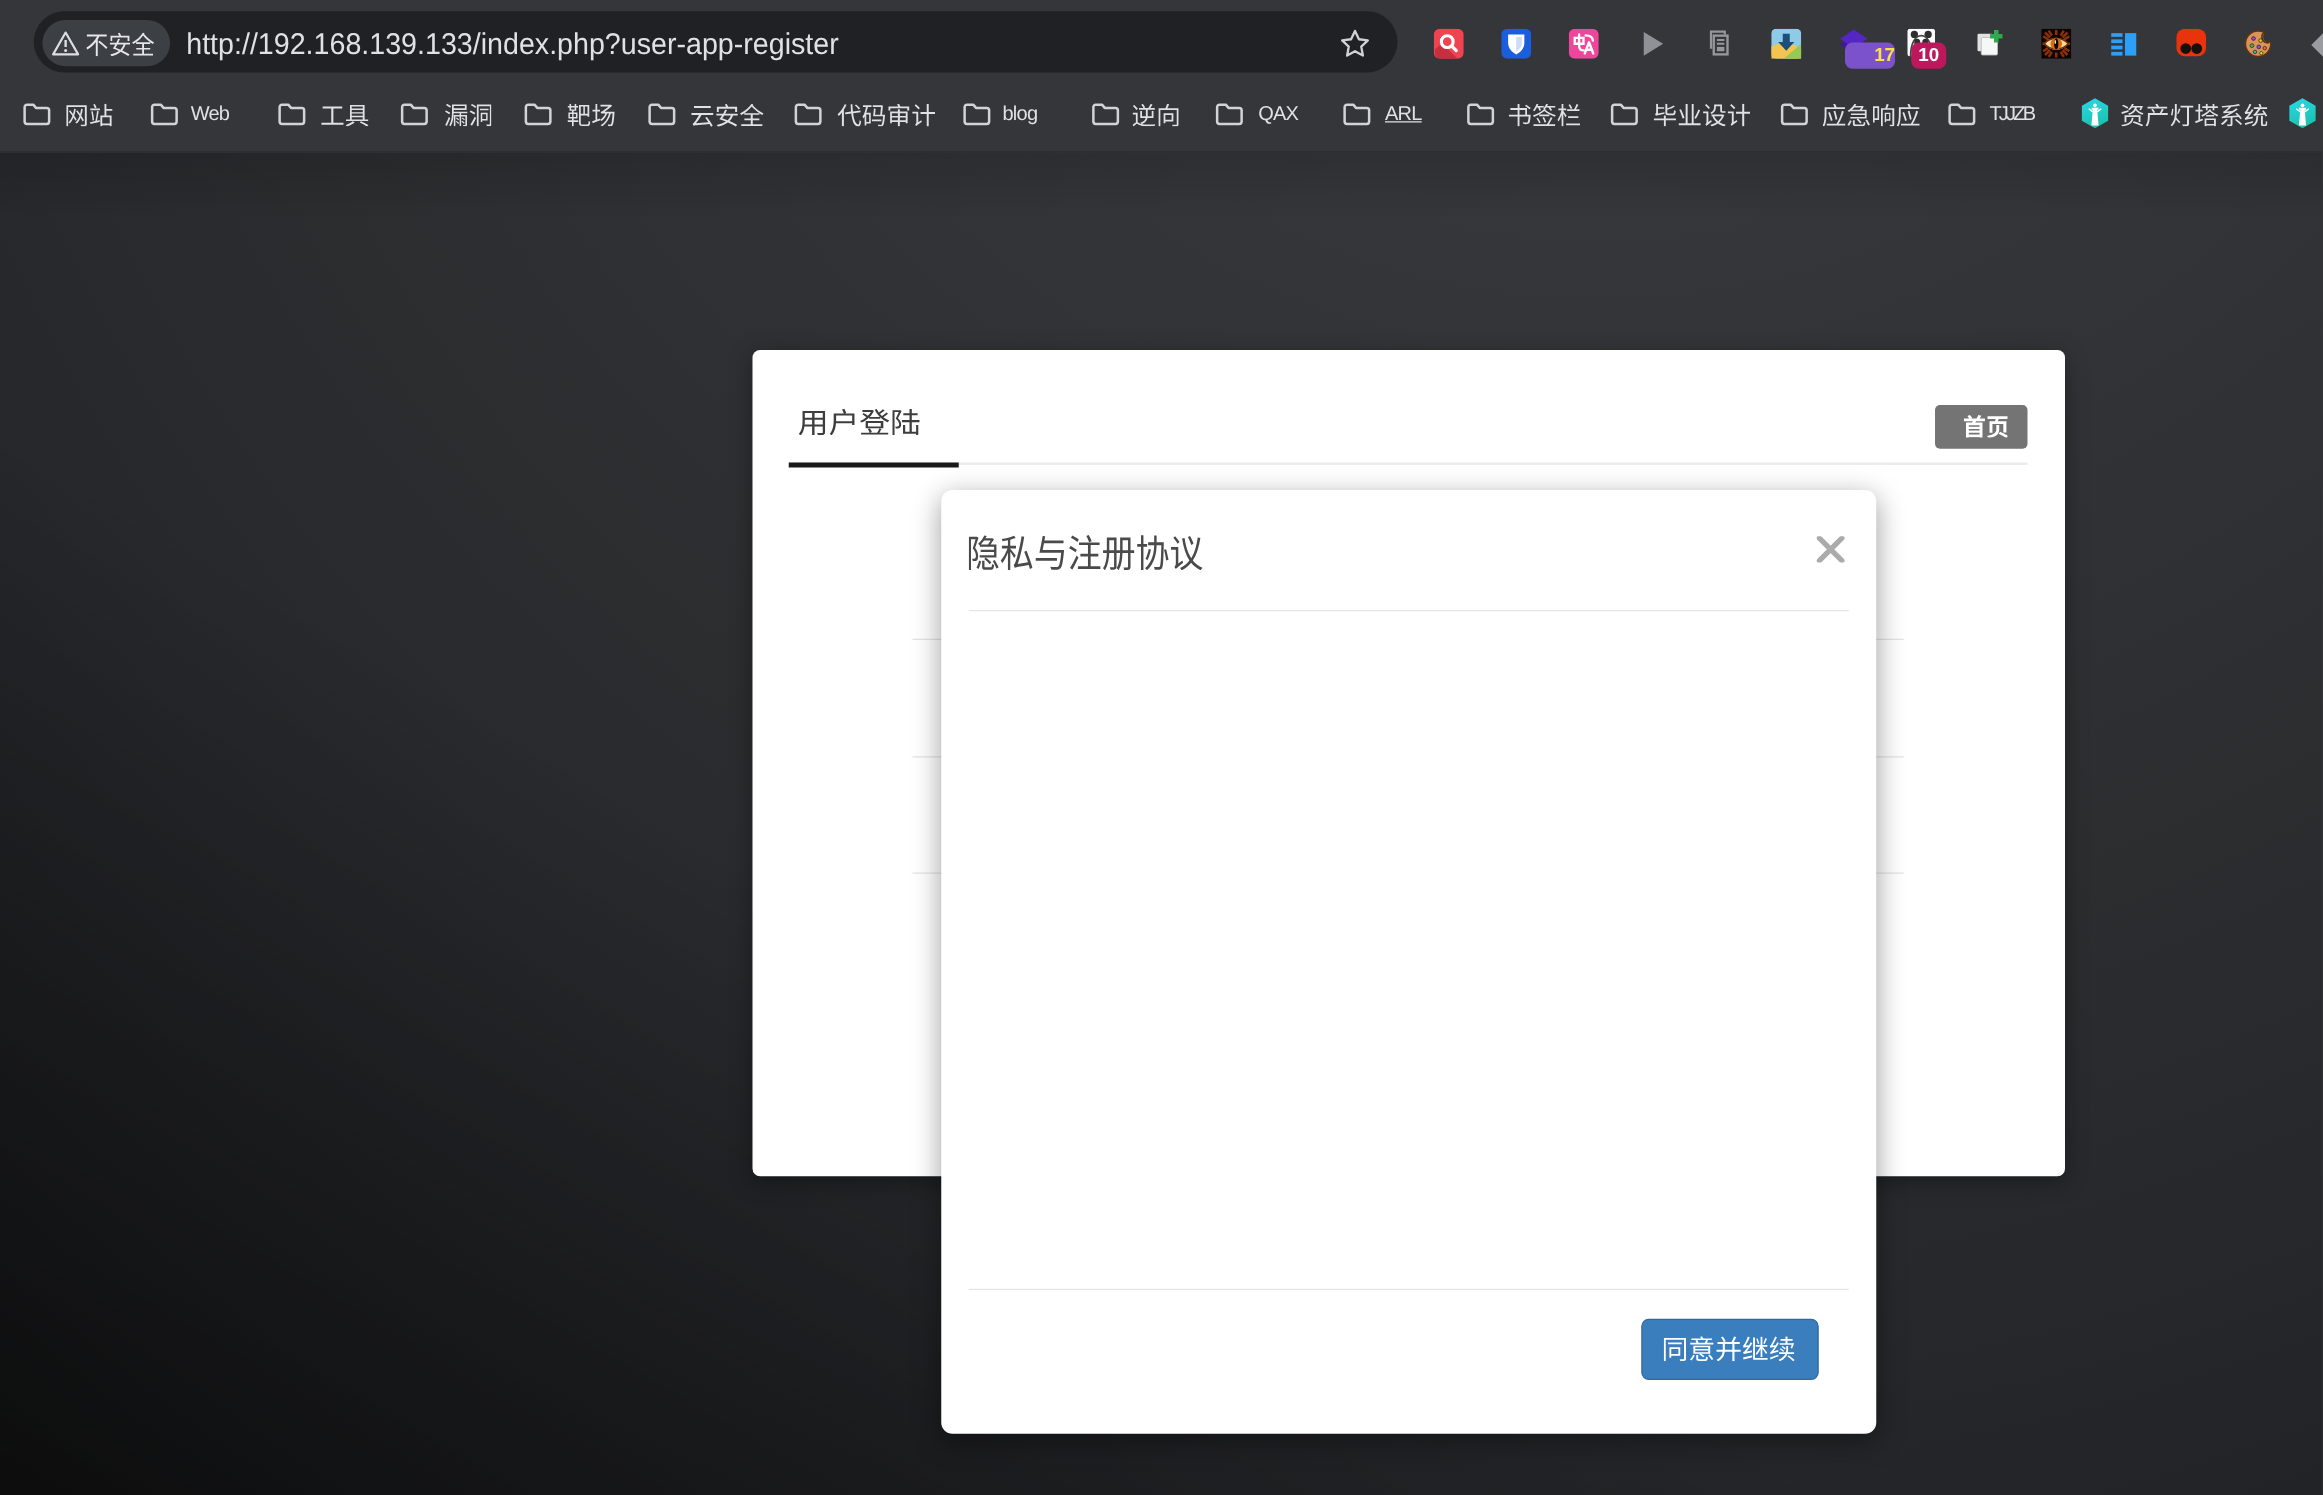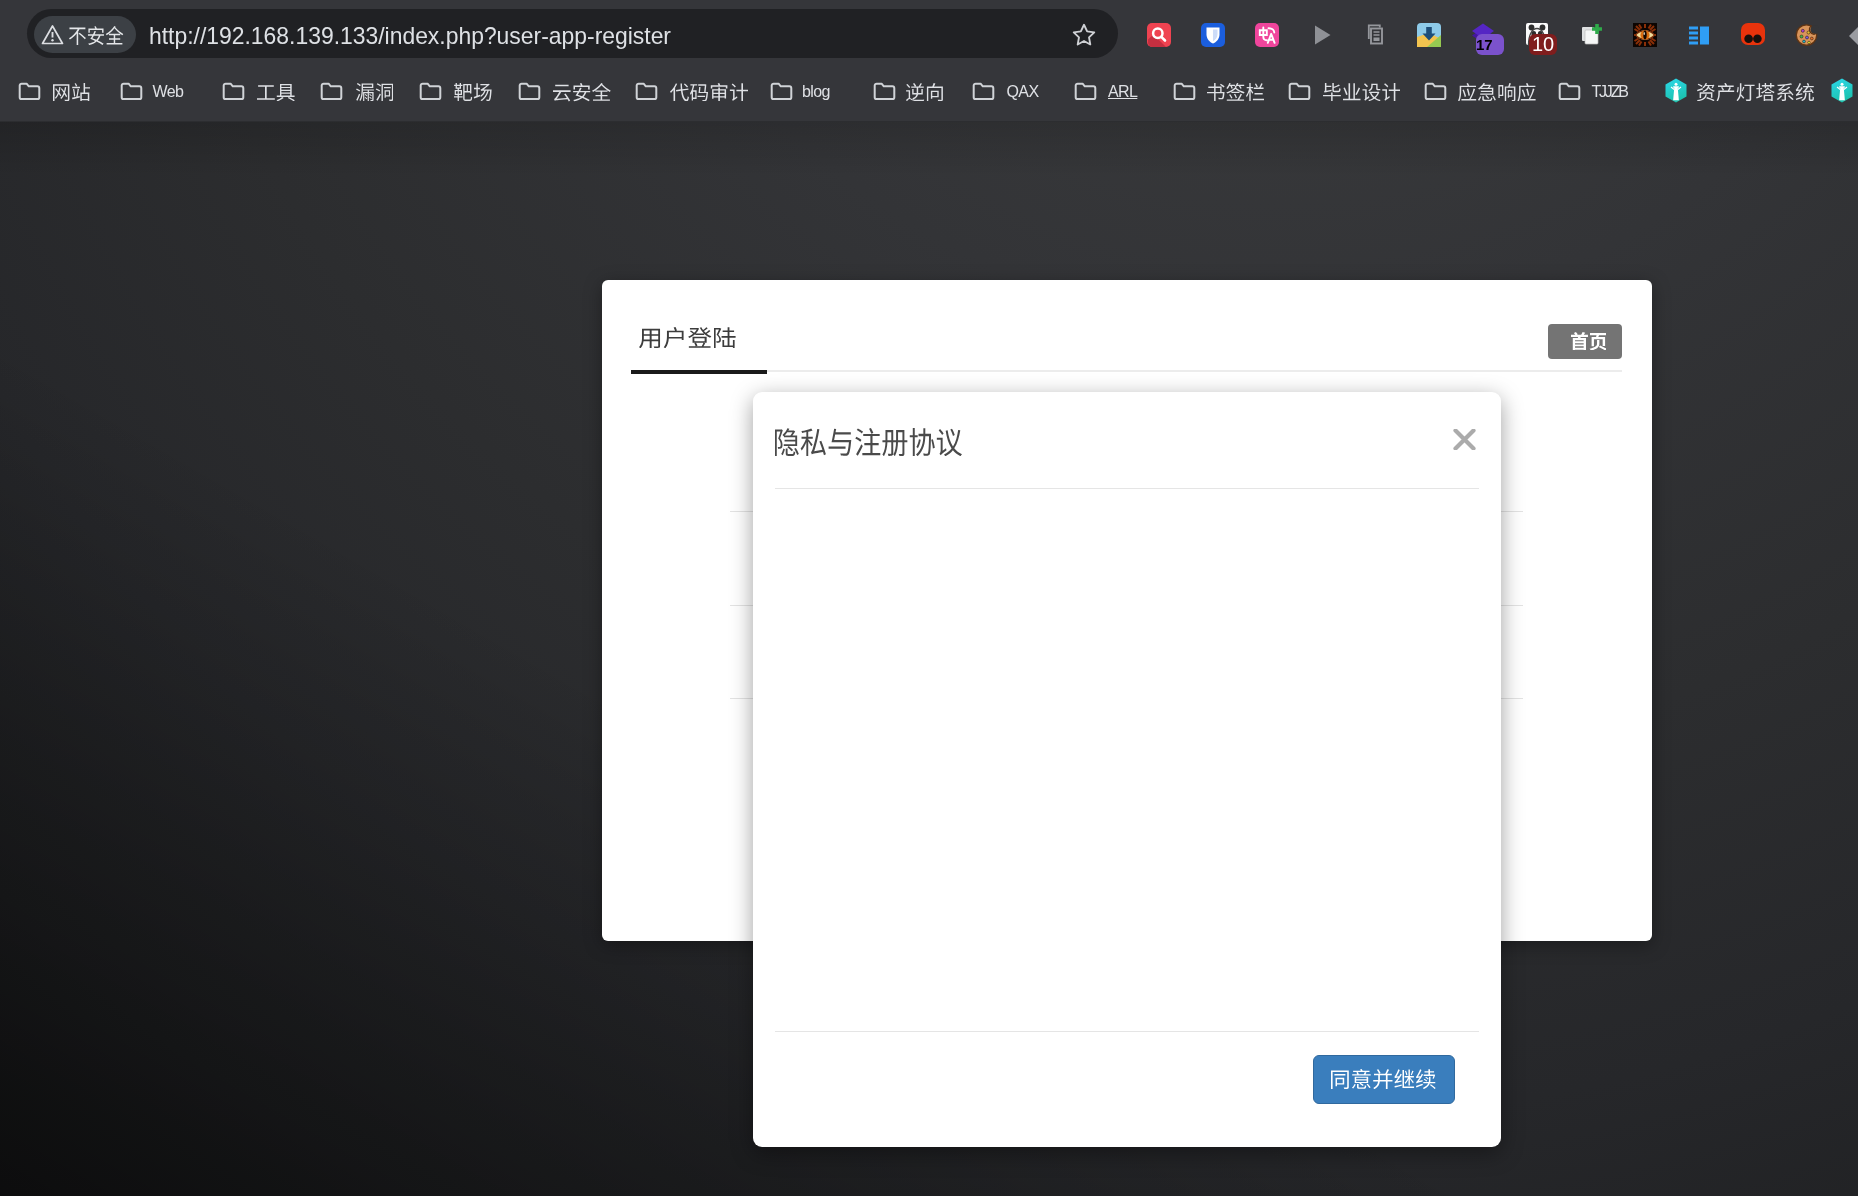--- a/index.html
+++ b/index.html
@@ -150,24 +150,24 @@
       <circle cx="20" cy="6.5" r="4.6" fill="#353639"></circle>
       <path d="M16.2 3.1 A4.6 4.6 0 0 0 20.5 11" stroke="#5f3413" stroke-width="1.3" fill="none"></path>
       <circle cx="7.8" cy="7.8" r="1.5" fill="#b03fd4" stroke="#111" stroke-width="0.5"></circle>
       <circle cx="13.5" cy="9.5" r="1.5" fill="#e8b630" stroke="#111" stroke-width="0.5"></circle>
       <circle cx="6.5" cy="13.5" r="1.5" fill="#45b649" stroke="#111" stroke-width="0.5"></circle>
       <circle cx="12" cy="14.5" r="1.5" fill="#7a5ae0" stroke="#111" stroke-width="0.5"></circle>
       <circle cx="16.8" cy="15.5" r="1.4" fill="#e8722a" stroke="#111" stroke-width="0.5"></circle>
       <circle cx="9" cy="18.5" r="1.4" fill="#2ab5c9" stroke="#111" stroke-width="0.5"></circle>
       <circle cx="14" cy="19.5" r="1.3" fill="#e8e12f" stroke="#111" stroke-width="0.5"></circle>
     </svg></div>
-<div class="abs" style="left:1476px;top:34px;width:28px;height:21px;background:#7b52cc;border-radius:6px;
-color:#000000;font-size:15px;font-weight:bold;text-align:left;line-height:21px">17</div>
-<div class="abs" style="left:1529px;top:34px;width:28px;height:21px;background:#7f1d1d;border-radius:6px;
-color:#fff;font-size:20px;font-weight:normal;text-align:center;line-height:21px">10</div>
+<div class="abs" style="left:1476px;top:34px;width:40px;height:21px;background:#7b52cc;border-radius:6px;
+color:#fde047;font-size:15px;font-weight:bold;text-align:right;line-height:21px">17</div>
+<div class="abs" style="left:1529px;top:34px;width:28px;height:21px;background:#be185d;border-radius:6px;
+color:#fff;font-size:15px;font-weight:bold;text-align:center;line-height:21px">10</div>
 <svg class="abs" style="left:1847px;top:24px" width="14" height="24" viewBox="0 0 14 24">
     <path d="M14 0 L2 12 L14 24 Z" fill="#9a9ca1"></path>
   </svg>
 <div class="abs" style="left:17.7px;top:81.5px;width:23px;height:19px"><svg width="23" height="19" viewBox="0 0 23 19">
       <path d="M1.7 3.6 a1.9 1.9 0 0 1 1.9-1.9 h5 l2.2 2.6 h8.6 a1.9 1.9 0 0 1 1.9 1.9 v9 a1.9 1.9 0 0 1-1.9 1.9 h-15.8 a1.9 1.9 0 0 1-1.9-1.9 Z" stroke="#d0d3d7" stroke-width="2" fill="none" stroke-linejoin="round"></path>
     </svg></div>
 <div class="abs" style="left:120px;top:81.5px;width:23px;height:19px"><svg width="23" height="19" viewBox="0 0 23 19">
       <path d="M1.7 3.6 a1.9 1.9 0 0 1 1.9-1.9 h5 l2.2 2.6 h8.6 a1.9 1.9 0 0 1 1.9 1.9 v9 a1.9 1.9 0 0 1-1.9 1.9 h-15.8 a1.9 1.9 0 0 1-1.9-1.9 Z" stroke="#d0d3d7" stroke-width="2" fill="none" stroke-linejoin="round"></path>
     </svg></div>
 <div class="abs" style="left:221.5px;top:81.5px;width:23px;height:19px"><svg width="23" height="19" viewBox="0 0 23 19">

